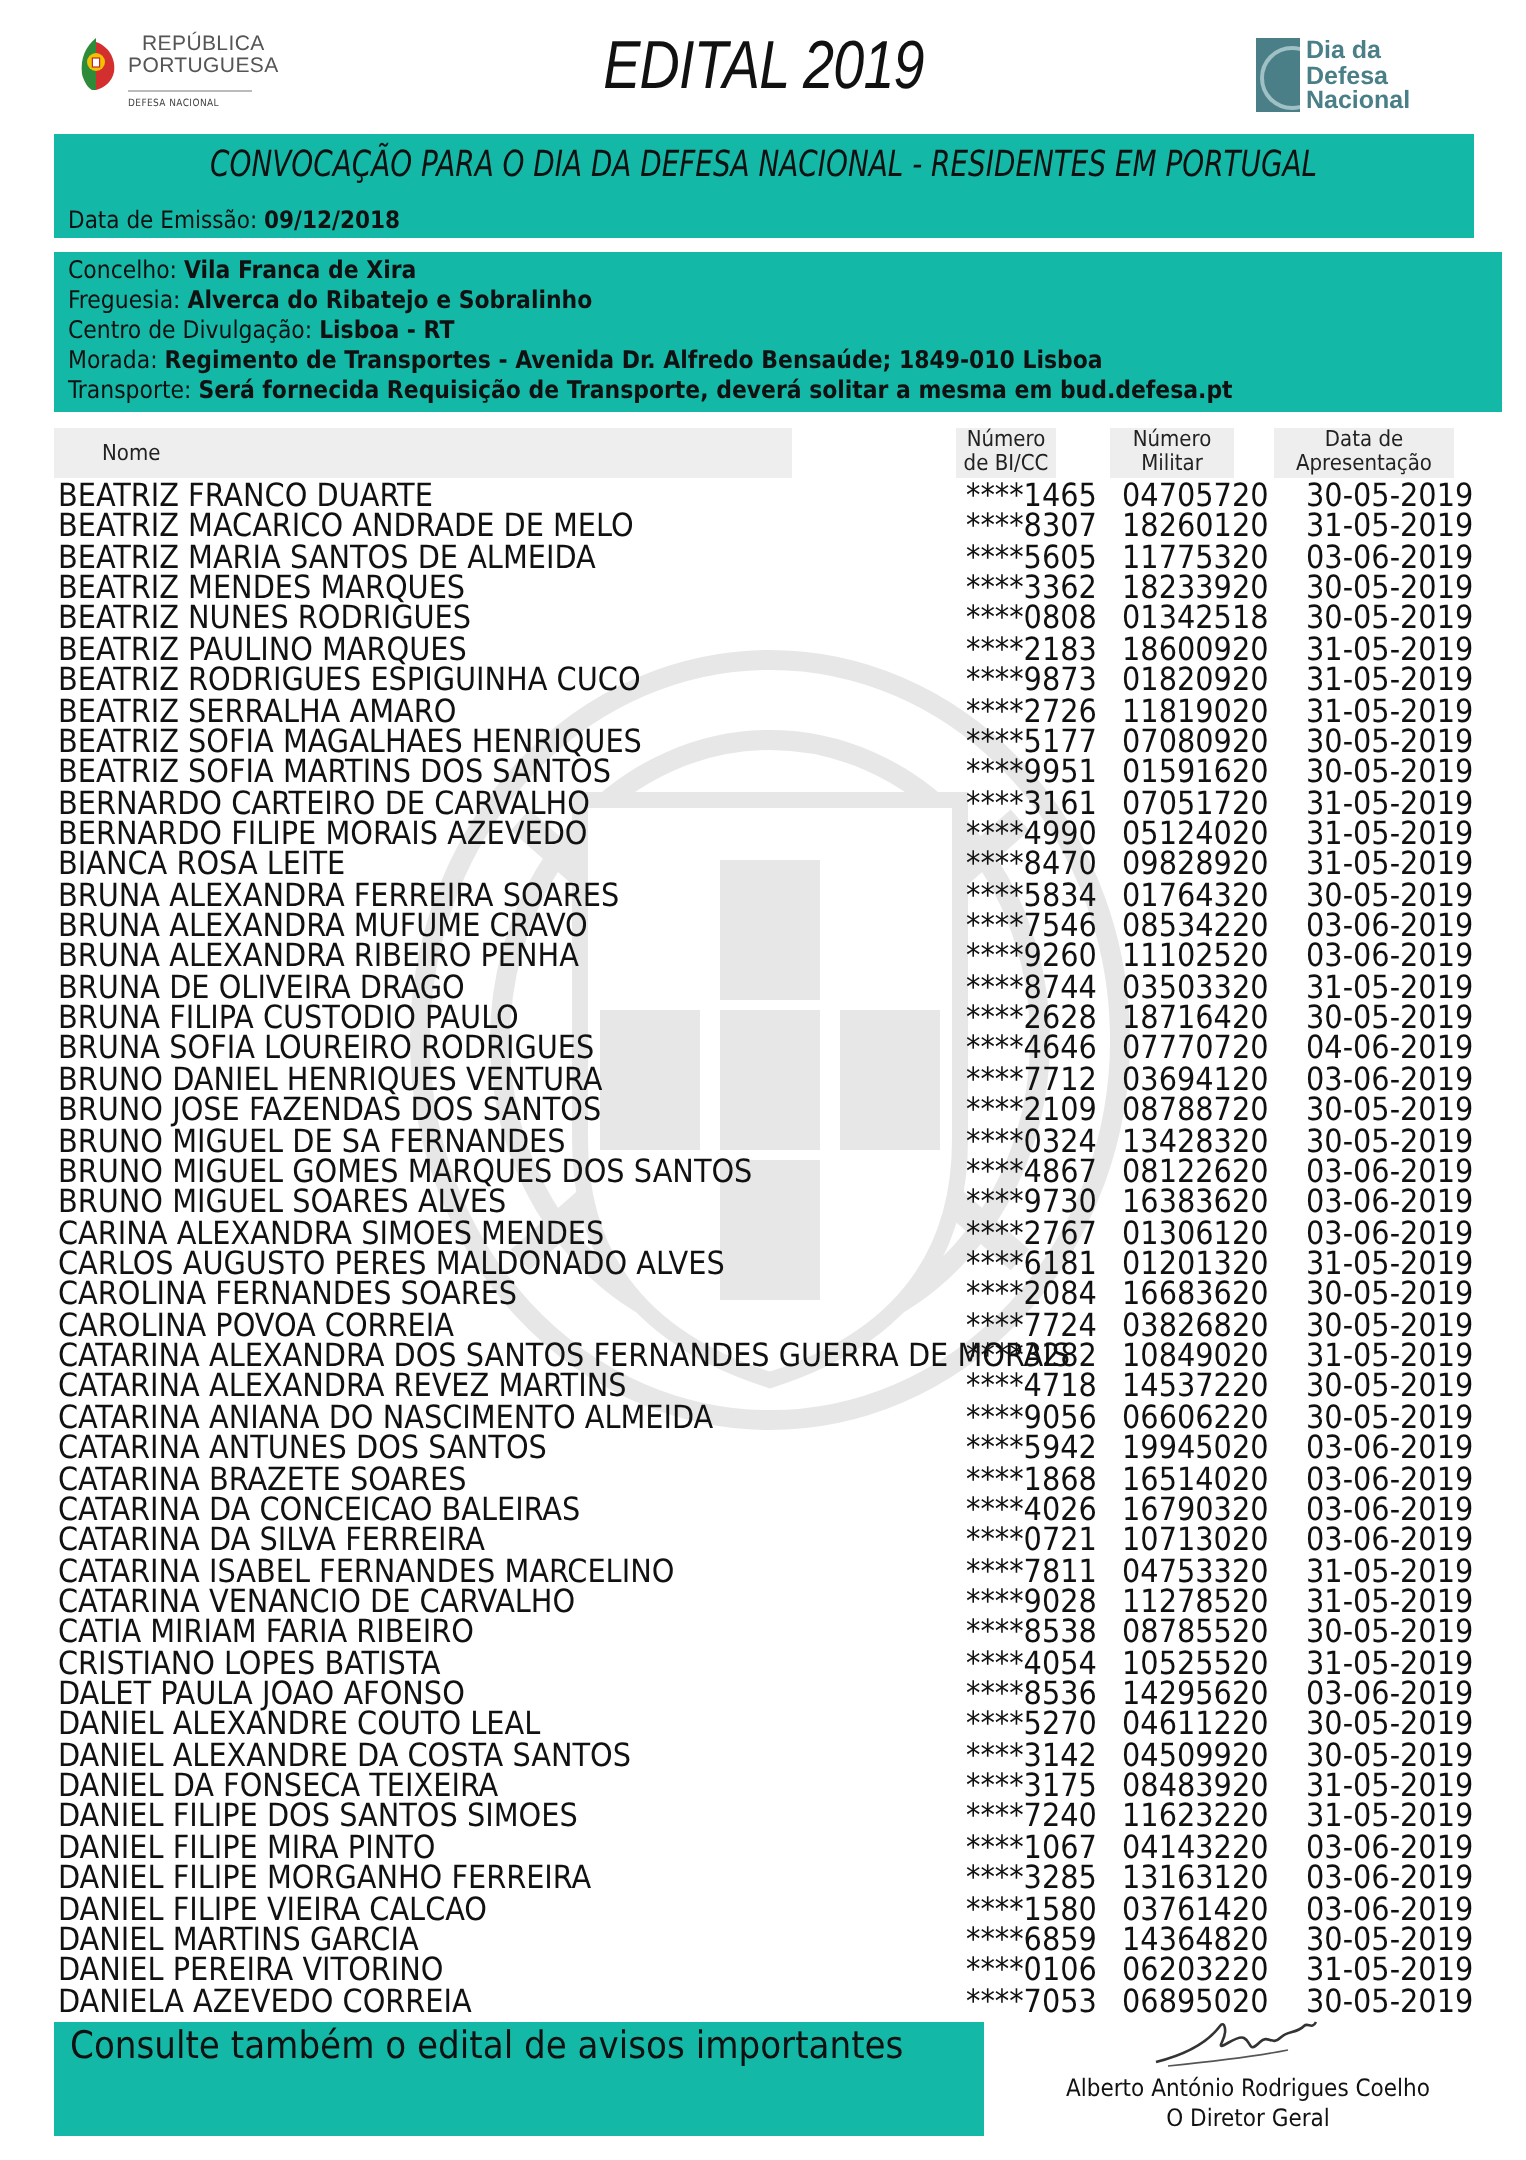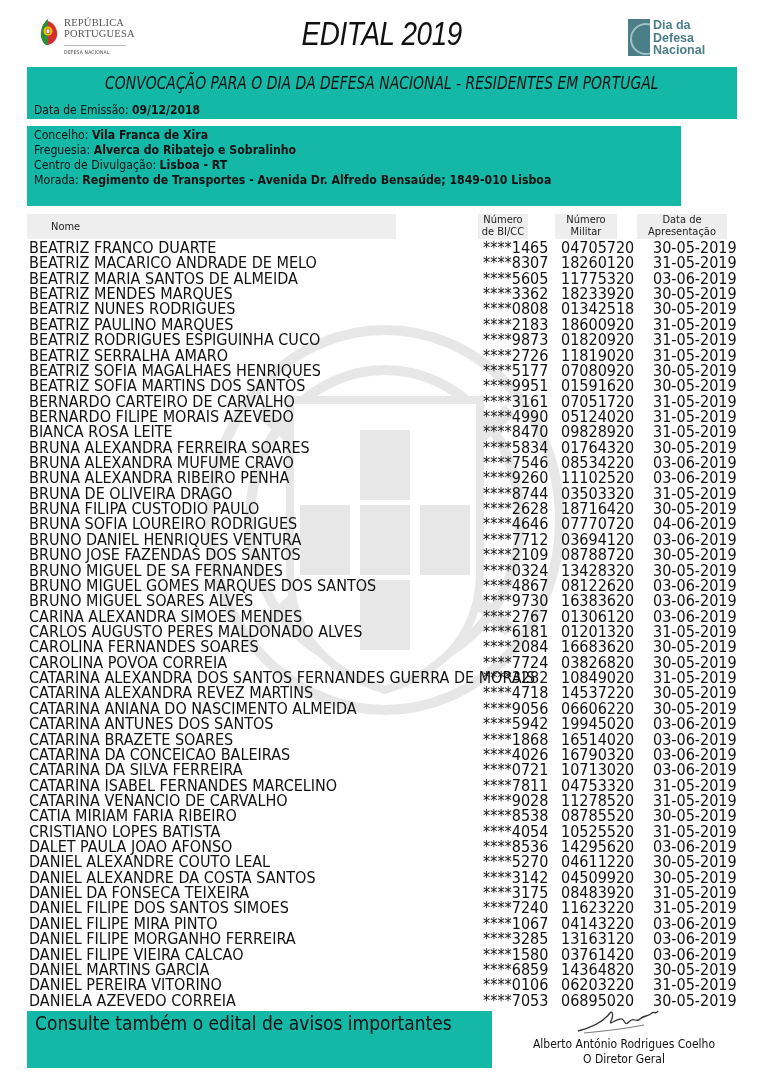--- a/index.html
+++ b/index.html
@@ -2,41 +2,41 @@
 <html><head>
 <meta charset="utf-8">
 <style>
   html, body { margin: 0; padding: 0; background: #fff; }
   body { width: 763px; height: 1080px; position: relative; overflow: hidden;
          font-family: "DejaVu Sans Condensed", "Liberation Sans Narrow", "Liberation Sans", sans-serif; color: #111; }
 
   
   .logo-rp { position: absolute; left: 40px; top: 17px; width: 110px; height: 40px; }
   .rp-emblem { position: absolute; left: 0; top: 2px; width: 18px; height: 26px; }
-  .rp-text { position: absolute; left: 24px; top: 0px; font-family: Liberation Serif, serif; font-size: 10.5px; line-height: 11px; color: #555; letter-spacing: 0.2px; }
+  .rp-text { position: absolute; left: 24px; top: 0px; font-family: Liberation Sans, sans-serif; font-size: 10.5px; line-height: 11px; color: #555; letter-spacing: 0.2px; text-align: center; }
   .rp-sub { position: absolute; left: 24px; top: 28px; font-size: 5px; color: #444; letter-spacing: 0.2px; border-top: 1px solid #bbb; padding-top: 3px; width: 62px; }
 
   .title { position: absolute; left: 0; width: 763px; top: 14px; text-align: center;
            font-family: "Liberation Sans", sans-serif; font-style: italic; font-size: 34px; letter-spacing: -0.5px; color: #111; }
   .title span { display: inline-block; transform: scaleX(0.82); }
 
   .logo-ddn { position: absolute; left: 628px; top: 19px; width: 94px; height: 38px; }
   .ddn-box { position: absolute; left: 0; top: 0; width: 22px; height: 37px; background: #4a7f87; overflow: hidden; }
   .ddn-box::before { content: ""; position: absolute; left: 2px; top: 4px; width: 28px; height: 28px; border: 2px solid #9fc0c4; border-radius: 50%; }
   .ddn-text { position: absolute; left: 25px; top: 0; font-family: "Liberation Sans", sans-serif; font-weight: bold; font-size: 12.5px; line-height: 12.5px; color: #4a7f87; }
 
   
   .panel { position: absolute; background: #14b8a6; }
   .heading-panel { left: 27px; top: 67px; width: 710px; height: 52px; }
   .subtitle { position: absolute; left: 0; width: 100%; top: 5px; text-align: center;
               font-style: italic; font-size: 18px; text-decoration: underline; color: #111; white-space: nowrap; }
   .subtitle span { display: inline-block; transform: scaleX(0.86); }
   .emission { position: absolute; left: 7px; top: 36px; font-size: 12px; white-space: nowrap; }
 
-  .info-panel { left: 27px; top: 126px; width: 654px; height: 80px; }
+  .info-panel { left: 27px; top: 126px; width: 724px; height: 80px; }
   .info-line { position: absolute; left: 7px; font-size: 12.2px; white-space: nowrap; }
   .info-line b { font-weight: bold; }
 
   
   .th { position: absolute; background: #eeeeee; font-size: 11px; line-height: 12px; text-align: center; color: #222; }
   .th-name { left: 27px; top: 214px; width: 369px; height: 25px; text-align: left; line-height: 25px; padding-left: 24px; box-sizing: border-box; }
   .th-bi { left: 478px; top: 214px; width: 50px; height: 25px; }
   .th-mil { left: 555px; top: 214px; width: 62px; height: 25px; }
   .th-date { left: 637px; top: 214px; width: 90px; height: 25px; }
 
@@ -99,20 +99,23 @@
     <span>Concelho:</span> <b>Vila Franca de Xira</b>
   </div>
   <div class="info-line" style="top:17px">
     <span>Freguesia:</span> <b>Alverca do Ribatejo e Sobralinho</b>
   </div>
   <div class="info-line" style="top:32px">
     <span>Centro de Divulgação:</span> <b>Lisboa - RT</b>
   </div>
   <div class="info-line" style="top:47px">
     <span>Morada:</span> <b>Regimento de Transportes - Avenida Dr. Alfredo Bensaúde; 1849-010 Lisboa</b>
+  </div>
+  <div class="info-line" style="top:62px">
+    <span>Transporte:</span> <b>Será fornecida Requisição de Transporte, deverá solitar a mesma em bud.defesa.pt</b>
   </div>
 </div>
 
 <svg class="watermark" viewBox="0 0 370 400">
   <g fill="none" stroke="#000" stroke-width="10">
     <ellipse cx="185" cy="200" rx="175" ry="190"></ellipse>
     <ellipse cx="185" cy="200" rx="135" ry="150"></ellipse>
     <path d="M60 90 L310 310 M310 90 L60 310" stroke-width="14"></path>
   </g>
   <path d="M90 80 L280 80 L280 250 Q280 340 185 370 Q90 340 90 250 Z" fill="#fff" stroke="#000" stroke-width="8"></path>

